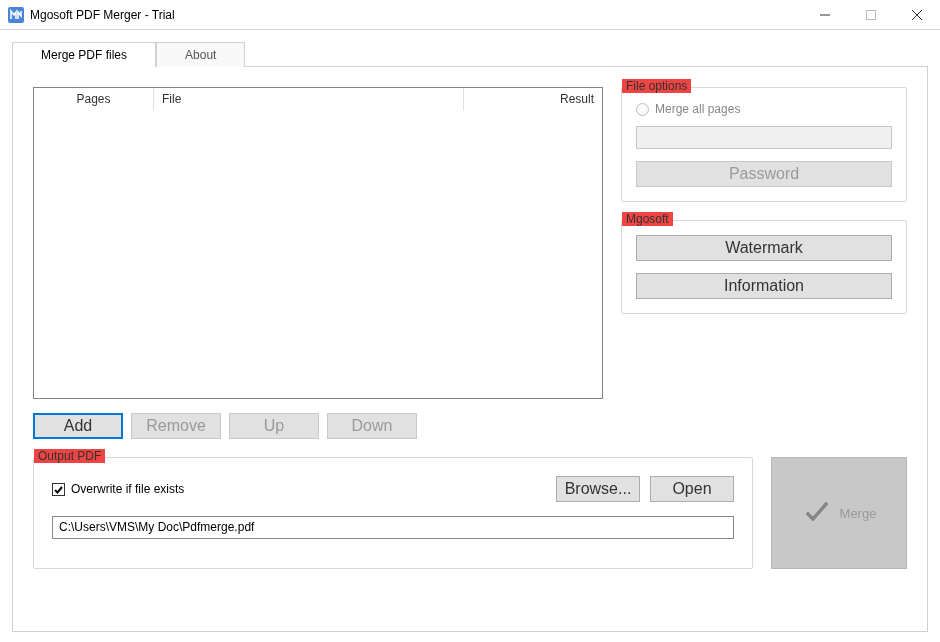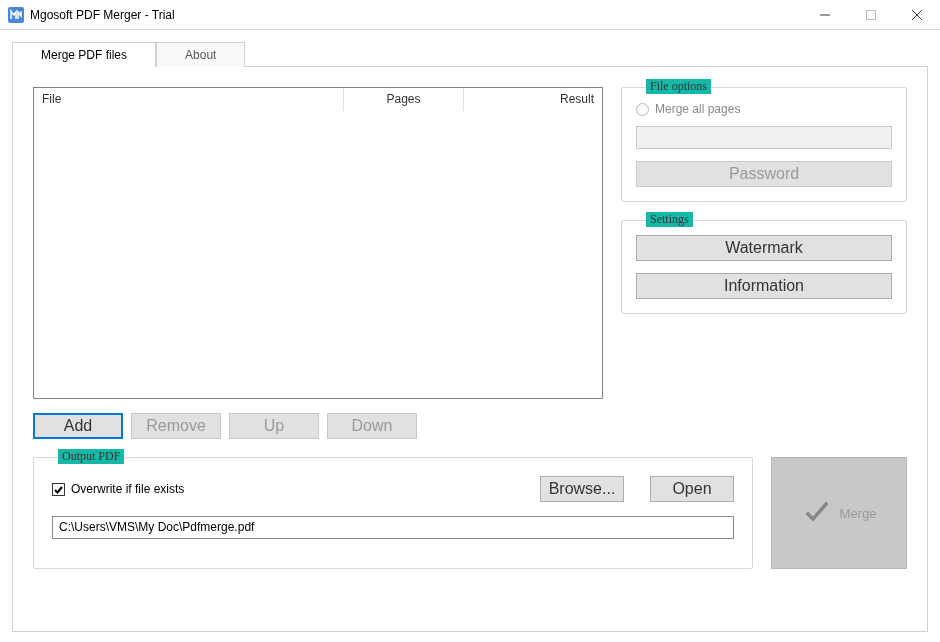--- a/index.html
+++ b/index.html
@@ -123,26 +123,25 @@
     }
     .fieldset {
       border: 1px solid #d8d8d8;
       padding: 14px 14px 14px 14px;
       position: relative;
       border-radius: 2px;
     }
     .fieldset-legend {
       position: absolute;
       top: -9px;
-      left: 24px;
-      background: #14b8a6;
+      left: 0;
+      background: #ef4444;
       padding: 0 4px;
       color: #333;
       font-size: 12px;
-      font-family: Liberation Serif, serif;
     }
     .radio-row {
       display: flex;
       align-items: center;
       gap: 6px;
       margin-bottom: 4px;
       color: #888;
     }
     .radio {
       width: 13px;
@@ -226,21 +225,21 @@
       align-items: center;
       justify-content: center;
     }
     .checkmark {
       stroke: #000;
       stroke-width: 2;
       fill: none;
     }
     .output-buttons {
       display: flex;
-      gap: 26px;
+      gap: 10px;
     }
     .output-btn {
       width: 84px;
     }
     .output-path {
       width: 100%;
       height: 23px;
       border: 1px solid #888;
       padding: 3px 6px;
       font-size: 12px;
@@ -298,39 +297,39 @@
 <div class="content">
   <div class="tabs">
     <div class="tab active">Merge PDF files</div>
     <div class="tab">About</div>
   </div>
   <div class="tab-panel">
 
     <div class="top-row">
       <div class="file-table">
         <div class="table-header">
+          <div class="th pages">Pages</div>
           <div class="th file">File</div>
-          <div class="th pages">Pages</div>
           <div class="th result">Result</div>
         </div>
       </div>
 
       <div class="right-col">
         <div class="fieldset">
           <span class="fieldset-legend">File options</span>
           <div class="radio-row">
             <span class="radio"></span>
             <span>Merge all pages</span>
           </div>
           <div class="text-input"></div>
           <div class="btn btn-password disabled">Password</div>
         </div>
 
         <div class="fieldset">
-          <span class="fieldset-legend">Settings</span>
+          <span class="fieldset-legend">Mgosoft</span>
           <div class="btn btn-watermark">Watermark</div>
           <div class="btn btn-information">Information</div>
         </div>
       </div>
     </div>
 
     <div class="action-row">
       <div class="btn action-btn primary">Add</div>
       <div class="btn action-btn disabled">Remove</div>
       <div class="btn action-btn disabled">Up</div>

